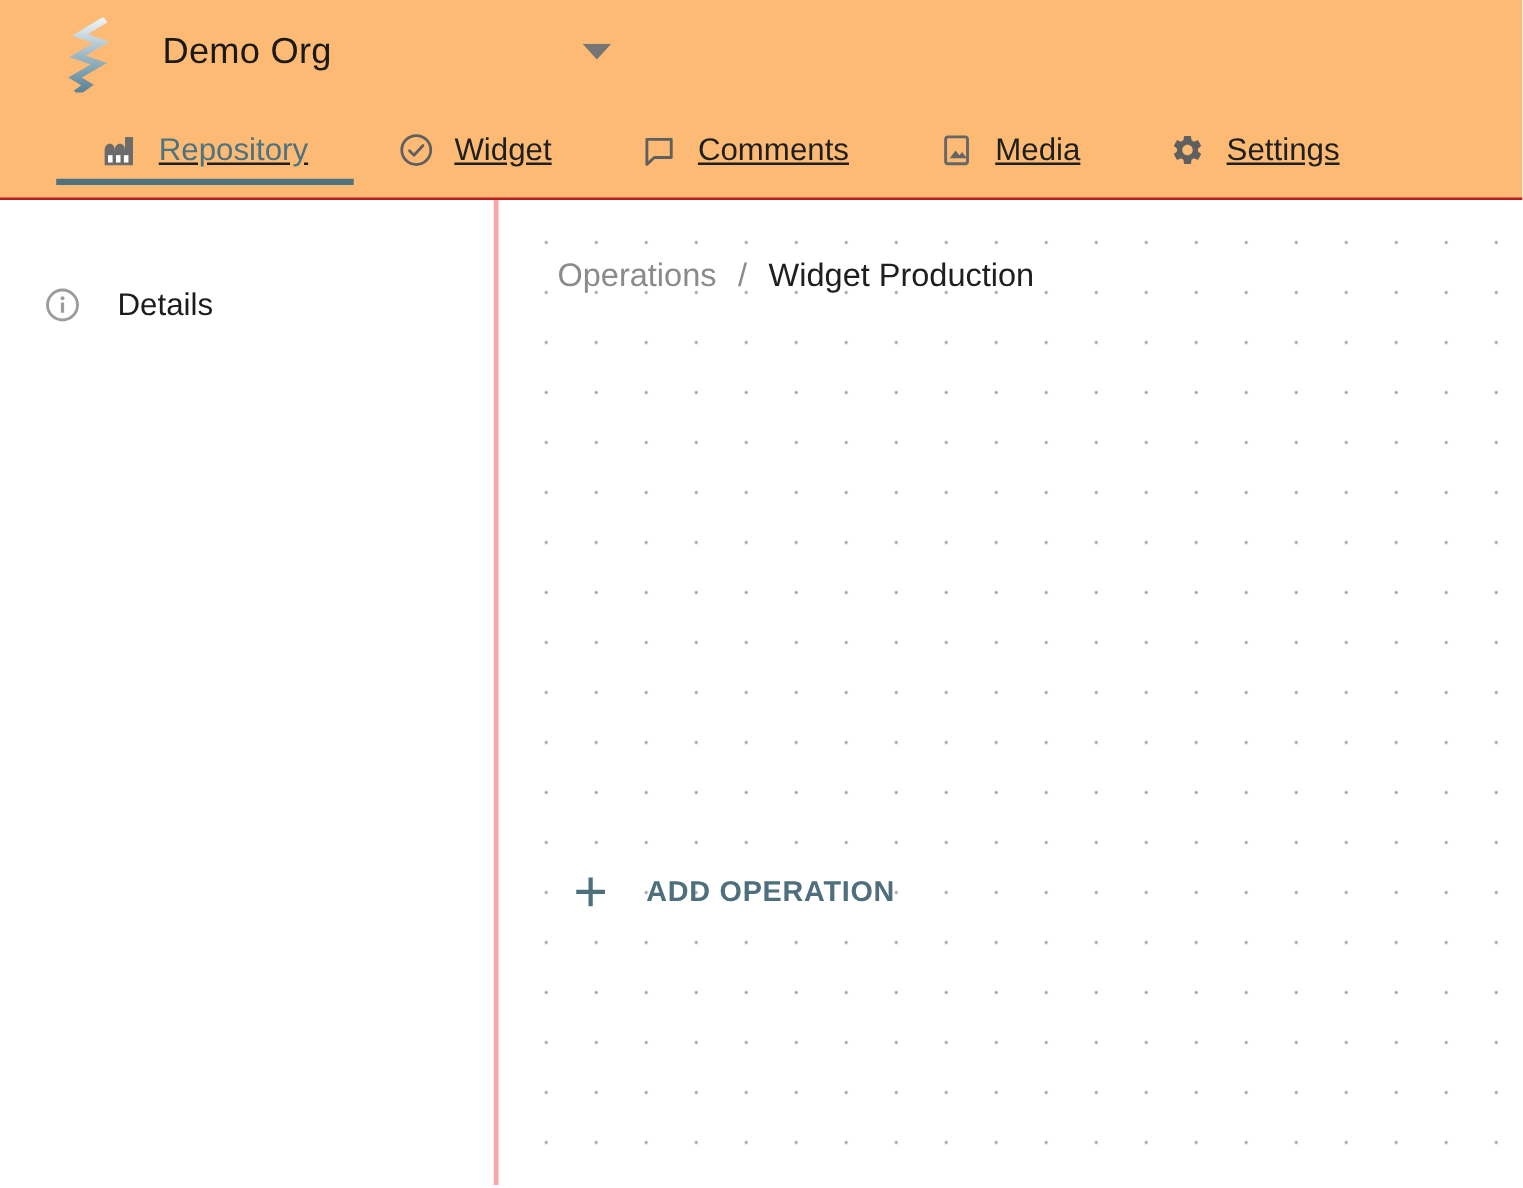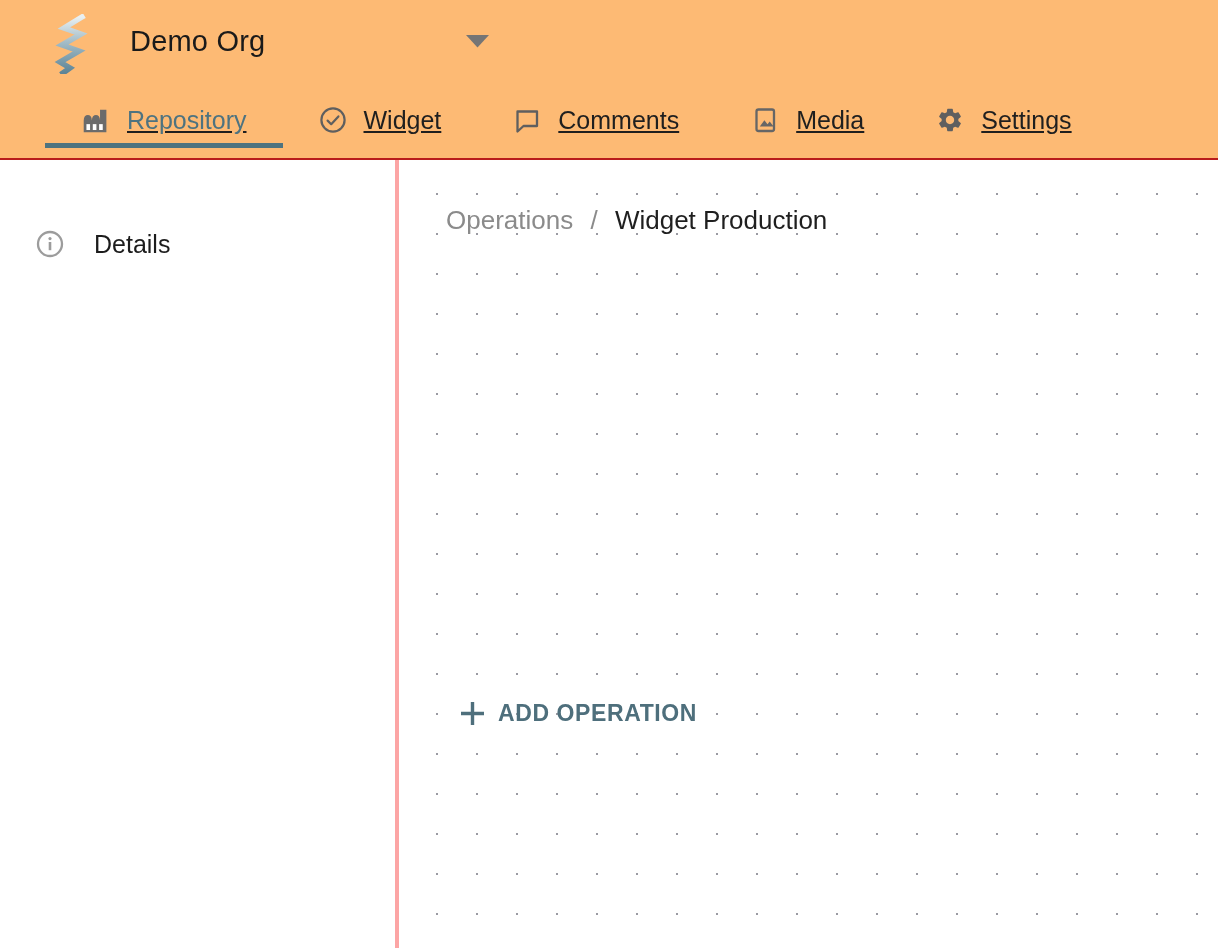--- a/index.html
+++ b/index.html
@@ -32,21 +32,21 @@
 
   
   .main { flex: 1; position: relative; background-color: #fff;
     background-image: radial-gradient(circle, #9a9aa2 1.15px, rgba(154,154,162,0) 1.35px);
     background-size: 40px 40px; background-position: 18px 14px; }
   .breadcrumb { position: absolute; left: 47px; top: 22px; font-size: 26px; white-space: nowrap; margin-top: 23px; }
   .crumb-parent { color: #8b8b8b; cursor: pointer; }
   .crumb-sep { color: #8b8b8b; margin: 0 10px; }
   .crumb-current { color: #1f1f1f; }
 
-  .add-op { position: absolute; left: 60px; top: 540px; display: flex; align-items: center; gap: 12px;
+  .add-op { position: absolute; left: 60px; top: 540px; display: flex; align-items: center; gap: 31px;
     background: transparent; border: none; cursor: pointer; }
   .add-op-plus { display: inline-flex; }
   .add-op-label { font-size: 23px; font-weight: bold; letter-spacing: 0.6px; color: #4e6f7c; }
 </style>
 </head>
 <body>
 
 <header class="header">
   <div class="org-row">
     <span class="logo">

